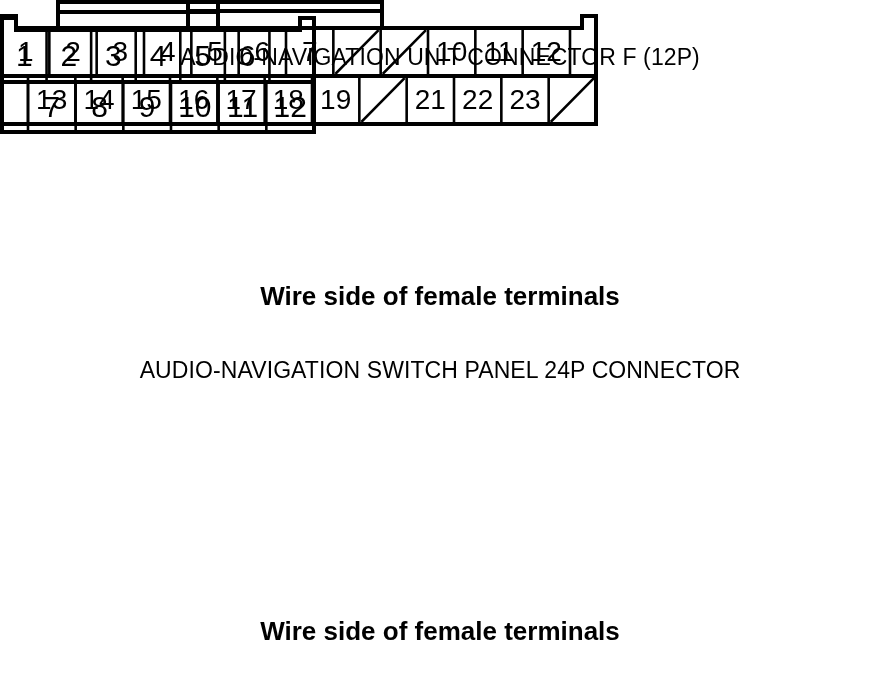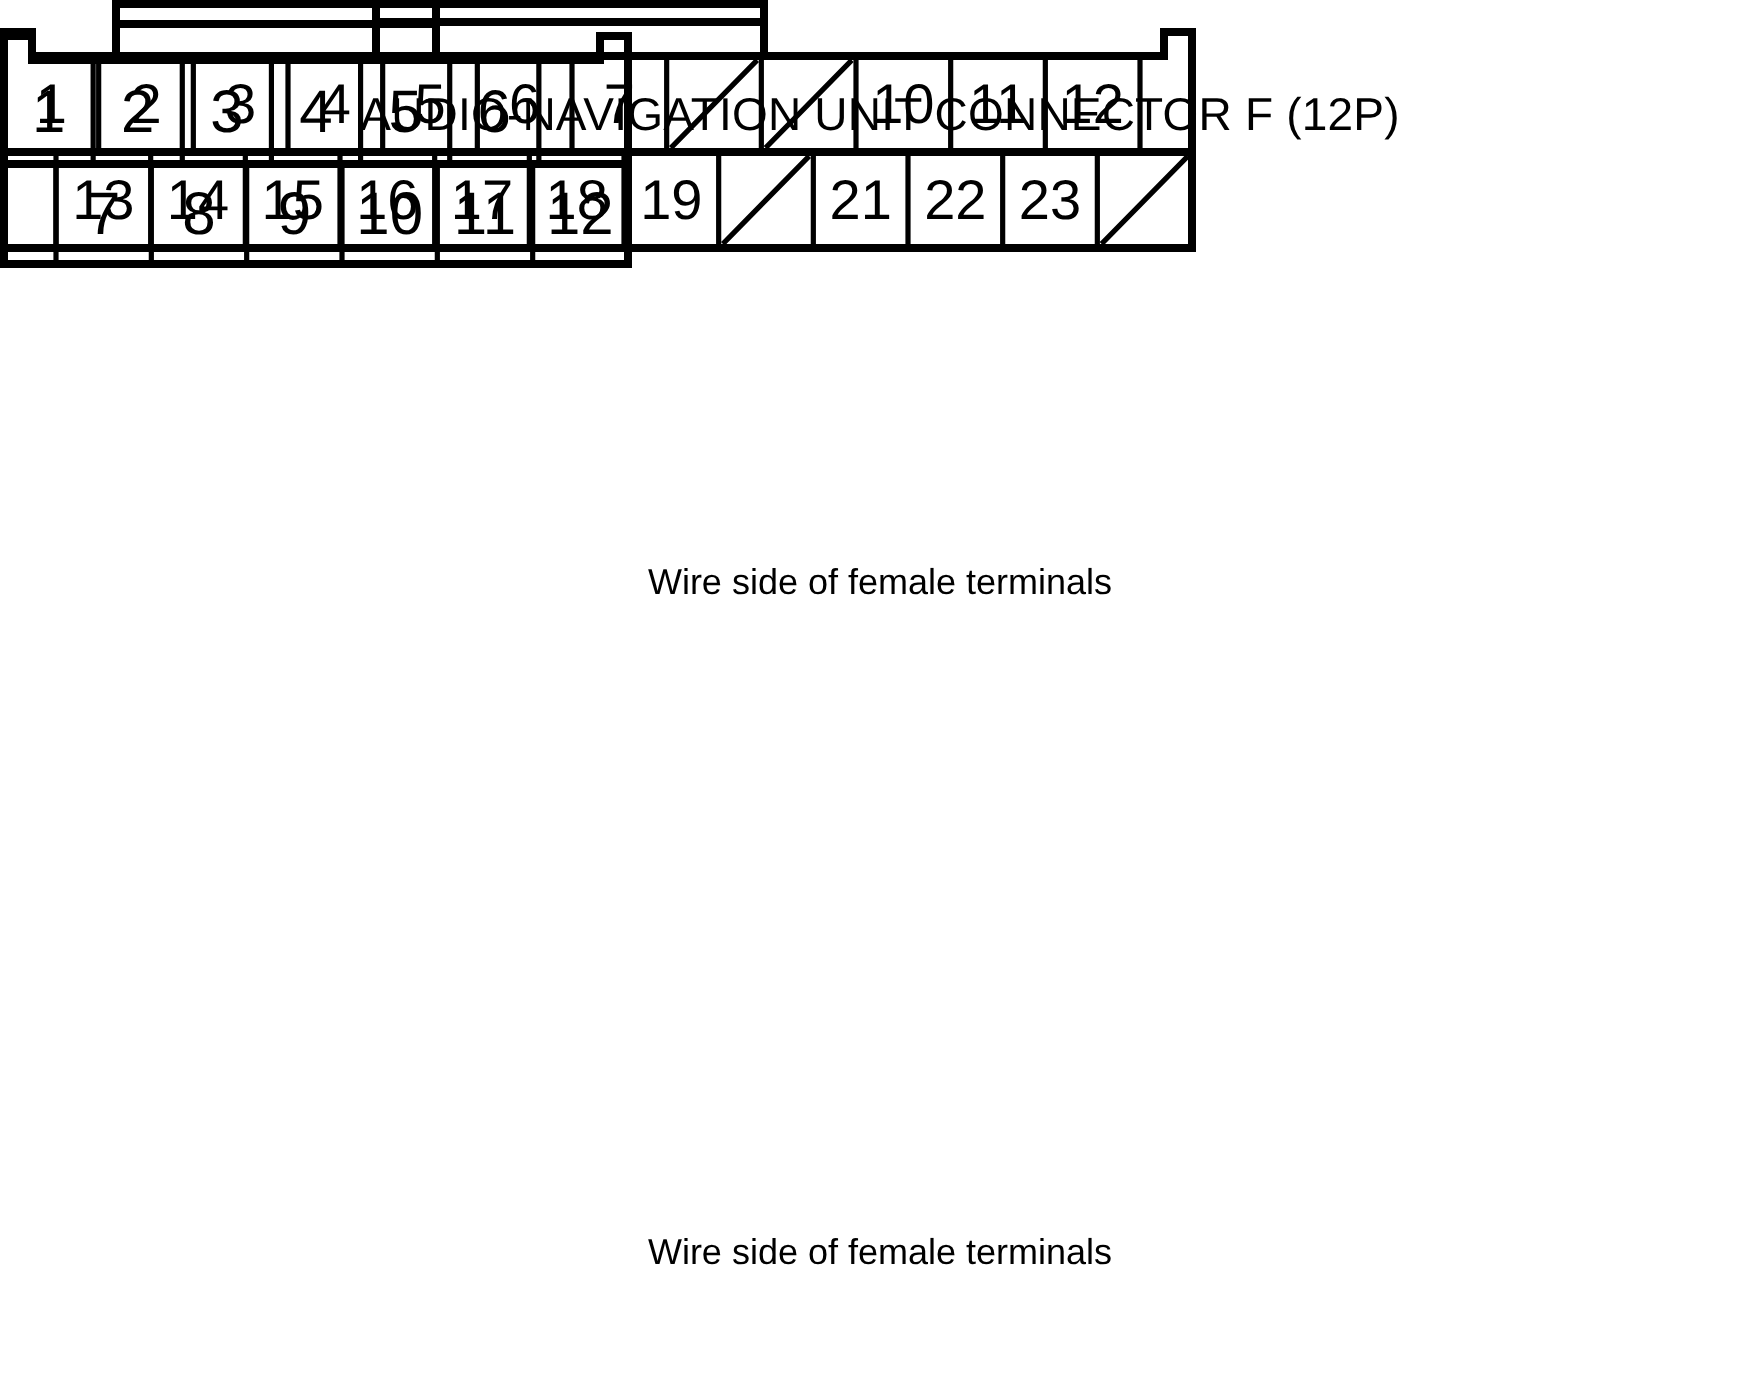--- a/index.html
+++ b/index.html
@@ -29,22 +29,22 @@
     white-space: nowrap;
     color: #000;
   }
   #title-12p { top: 44px; }
   #title-24p { top: 357px; }
 
   .caption {
     position: absolute;
     width: 100%;
     text-align: center;
-    font-size: 18px;
-    font-weight: 400;
+    font-size: 26px;
+    font-weight: 700;
     color: #000;
     white-space: nowrap;
   }
   #caption-12p { top: 281px; }
   #caption-24p { top: 616px; }
 
   .connector-svg {
     position: absolute;
     display: block;
   }
@@ -95,20 +95,21 @@
         <text x="99.5" y="109" class="pin-num-12p">8</text>
         <text x="147.16666666666666" y="109" class="pin-num-12p">9</text>
         <text x="194.83333333333331" y="109" class="pin-num-12p">10</text>
         <text x="242.5" y="109" class="pin-num-12p">11</text>
         <text x="290.16666666666663" y="109" class="pin-num-12p">12</text>
       </svg>
   </div>
 
   <div class="caption" id="caption-12p">Wire side of female terminals</div>
 
+  <div class="title" id="title-24p">AUDIO-NAVIGATION SWITCH PANEL 24P CONNECTOR</div>
 
   <div id="connector-24p-wrap">
     <svg class="connector-svg" id="svg-24p" width="600" height="128" viewBox="0 0 600 128">
         <path d="M 2 124 L 2 16 L 16 16 L 16 28 L 582 28 L 582 16 L 596 16 L 596 124 Z" fill="none" stroke="#000000" stroke-width="4" stroke-linejoin="miter"></path>
         <path d="M 188 28 L 188 2 L 382 2 L 382 28" fill="none" stroke="#000000" stroke-width="4" stroke-linejoin="miter"></path>
         <line x1="188" y1="11" x2="382" y2="11" stroke="#000000" stroke-width="4" stroke-linecap="square"></line>
         <line x1="2" y1="76" x2="596" y2="76" stroke="#000000" stroke-width="4" stroke-linecap="square"></line>
         <line x1="49.333333333333336" y1="28" x2="49.333333333333336" y2="76" stroke="#000000" stroke-width="2.6" stroke-linecap="square"></line>
         <line x1="96.66666666666667" y1="28" x2="96.66666666666667" y2="76" stroke="#000000" stroke-width="2.6" stroke-linecap="square"></line>
         <line x1="144" y1="28" x2="144" y2="76" stroke="#000000" stroke-width="2.6" stroke-linecap="square"></line>

